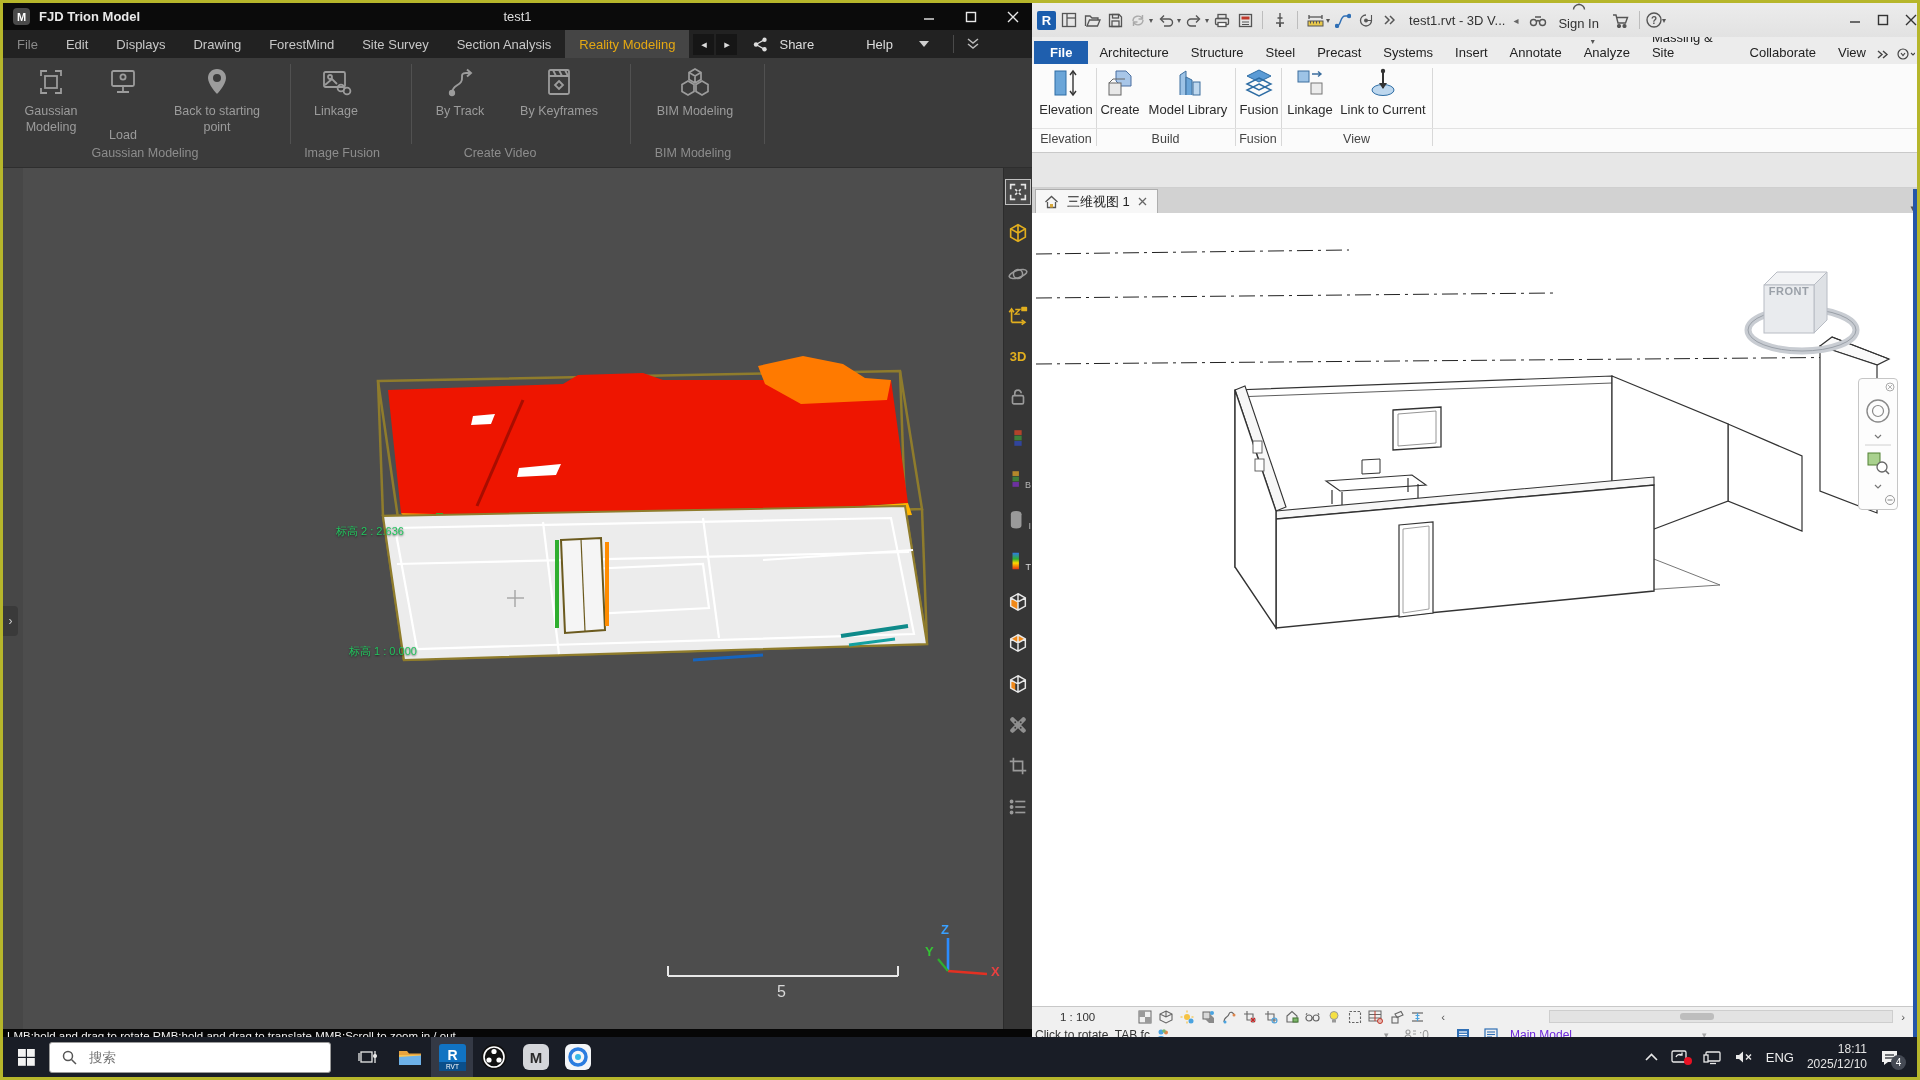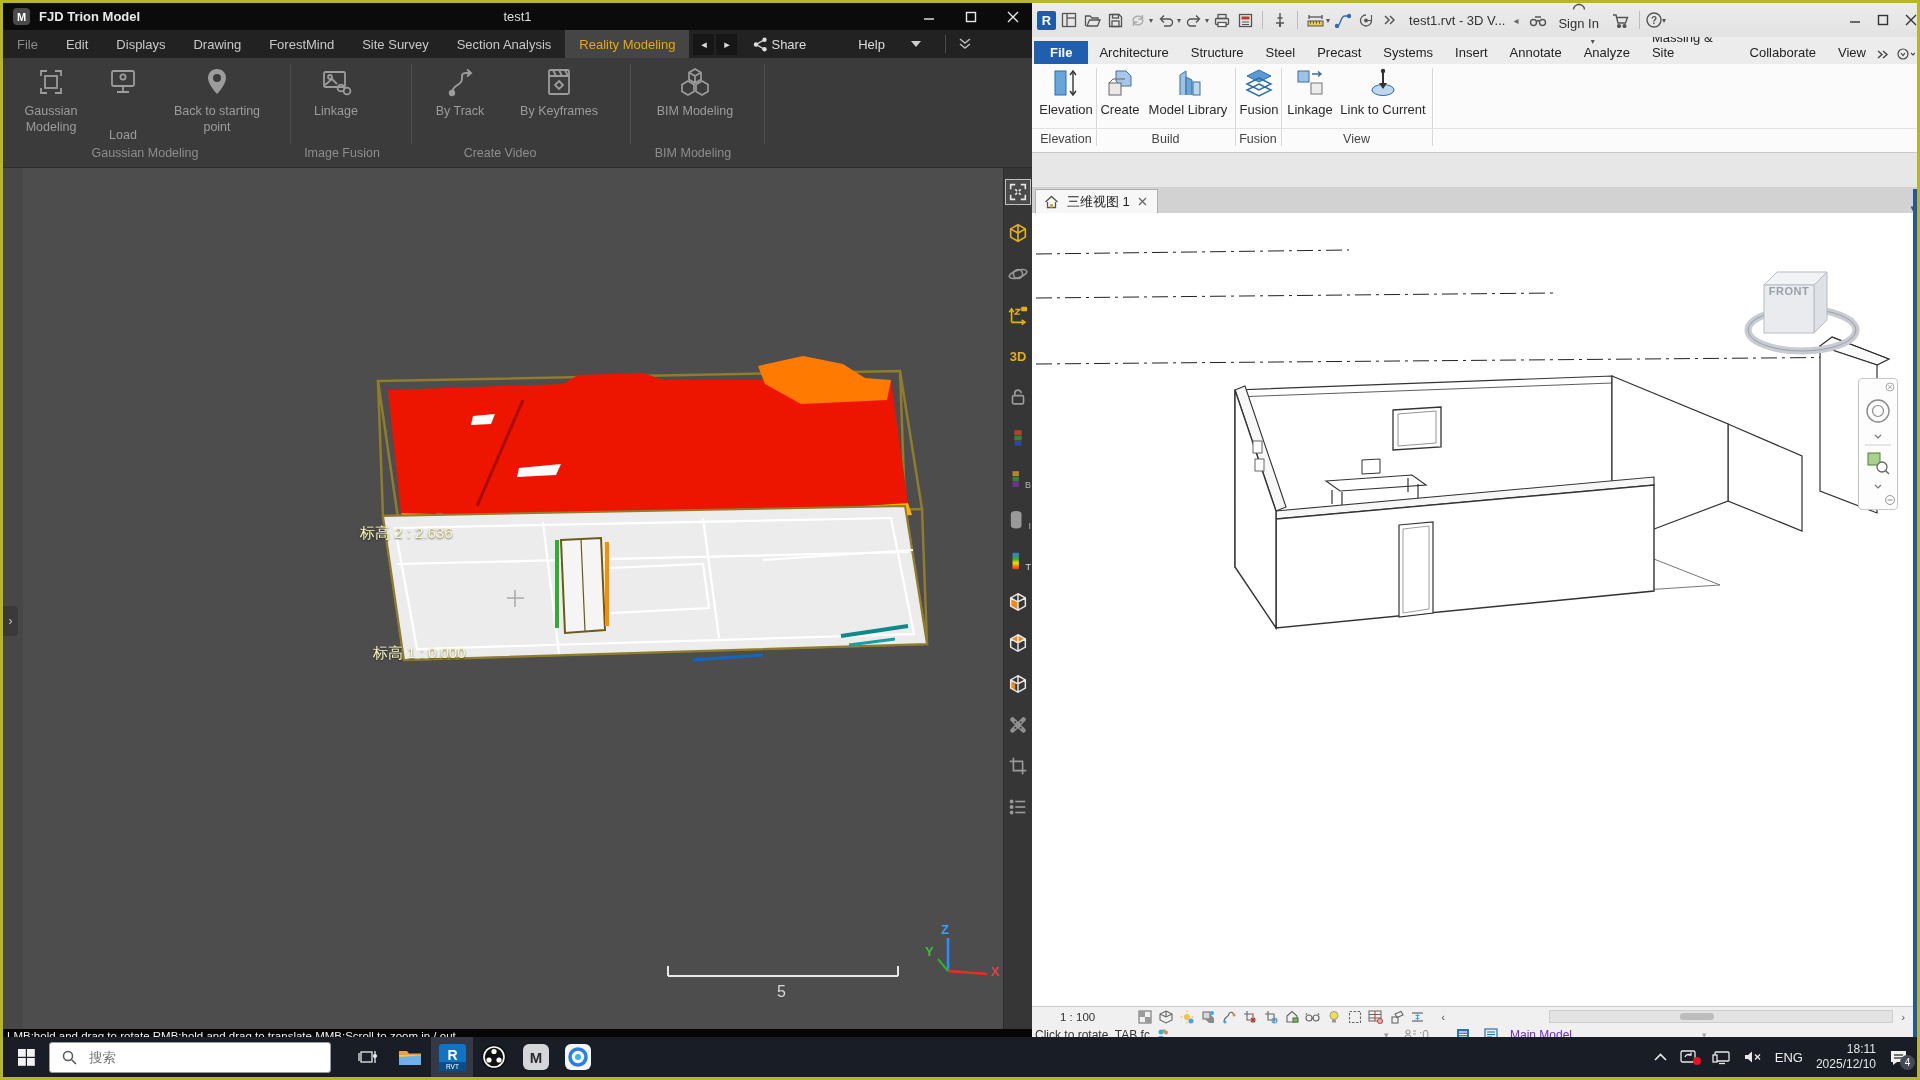--- a/index.html
+++ b/index.html
@@ -16,40 +16,40 @@
   .t-apptitle{margin-left:9px;font-size:13px;font-weight:bold;}
   .t-doc{position:absolute;left:0;right:0;text-align:center;font-size:13px;color:#ddd;}
   .t-winbtns{position:absolute;right:5px;top:0;height:27px;display:flex;align-items:center;gap:14px;}
   .t-winbtn{width:28px;height:20px;display:flex;align-items:center;justify-content:center;}
   .t-menu{position:relative;height:28px;background:#222;display:flex;align-items:center;font-size:13px;color:#c8c8c8;}
   .t-menu-item{padding:0 14px;height:28px;display:flex;align-items:center;cursor:default;}
   .t-menu-item.dim{color:#8a8a8a;}
   .t-menu-item.active{background:#454545;color:#e5a812;}
   .t-nav-arrows{display:flex;gap:2px;margin-left:4px;}
   .t-nav-arrow{width:21px;height:21px;background:#161616;color:#ddd;display:flex;align-items:center;justify-content:center;font-size:11px;}
-  .t-share{display:flex;align-items:center;gap:3px;margin-left:16px;color:#ddd;}
+  .t-share{display:flex;align-items:center;gap:11px;margin-left:16px;color:#ddd;}
   .t-help{margin-left:52px;color:#ddd;display:flex;align-items:center;gap:26px;}
   .t-menu-sep{width:1px;height:18px;background:#4a4a4a;margin:0 10px 0 24px;}
   .t-ribbon{position:relative;height:110px;background:#3b3b3b;border-bottom:1px solid #2e2e2e;}
   .t-btn{position:absolute;top:6px;width:96px;display:flex;flex-direction:column;align-items:center;}
   .t-btn-icon{height:36px;display:flex;align-items:center;justify-content:center;}
   .t-btn-label{margin-top:4px;font-size:12.5px;line-height:1.25;color:#9c9c9c;text-align:center;}
   .t-rib-sep{position:absolute;top:6px;height:80px;width:1px;background:#515151;}
   .t-group-label{position:absolute;top:88px;width:160px;text-align:center;font-size:12.5px;color:#8d8d8d;}
   .t-main{position:relative;height:861px;background:#4d4d4d;overflow:hidden;}
   .t-leftstrip{position:absolute;left:0;top:0;width:20px;height:100%;background:#474747;}
   .t-expand{position:absolute;left:0;top:438px;width:15px;height:30px;background:#3a3a3a;color:#ccc;
             display:flex;align-items:center;justify-content:center;font-size:12px;border-radius:0 4px 4px 0;}
   .t-sidebar{position:absolute;right:0;top:0;width:29px;height:100%;background:#363636;border-left:1px solid #2c2c2c;
              display:flex;flex-direction:column;align-items:center;padding-top:12px;gap:17px;}
   .t-side-icon{width:24px;height:24px;position:relative;display:flex;align-items:center;justify-content:center;}
   .t-side-icon.selected{outline:1px solid #c0c0c0;background:#4a4a4a;}
   .t-side-letter{position:absolute;right:-1px;bottom:1px;font-size:9px;color:#b5b5b5;}
   .t-3d{font-size:13px;font-weight:bold;color:#e2af1e;}
-  .pc-label{position:absolute;color:#fef9c3;font-size:15px;text-shadow:0 1px 2px rgba(0,0,0,.6);white-space:nowrap;margin-left:24px;}
+  .pc-label{position:absolute;color:#22c55e;font-size:11px;text-shadow:0 1px 2px rgba(0,0,0,.6);white-space:nowrap;}
   .t-scale-num{position:absolute;color:#d8d8d8;font-size:16px;}
   .axis-label{position:absolute;font-size:13px;font-weight:bold;}
   .t-status{height:14px;background:#060606;color:#f0f0f0;font-size:11.5px;display:flex;align-items:center;padding-left:4px;}
 
   
   .revit{position:absolute;left:1029px;top:0;width:891px;height:1037px;background:#ececec;}
   .r-title{position:relative;height:34px;background:linear-gradient(#ececec,#e2e2e2);display:flex;align-items:center;padding-left:4px;}
   .r-qat{display:flex;align-items:center;gap:3px;}
   .qicon{width:20px;height:20px;display:flex;align-items:center;justify-content:center;}
   .qcaret{font-size:8px;color:#555;margin-left:-2px;}
@@ -82,21 +82,21 @@
   .vcube-front{position:absolute;left:20px;top:27px;width:50px;text-align:center;font-size:11px;font-weight:bold;color:#9aa0a8;letter-spacing:.5px;}
 
   
   .taskbar{position:absolute;left:0;right:0;bottom:0;height:40px;background:#191d26;display:flex;align-items:center;}
   .tb-start{width:46px;height:40px;display:flex;align-items:center;justify-content:center;}
   .tb-search{width:282px;height:31px;background:#fff;border:1px solid #9a9a9a;border-radius:3px;display:flex;align-items:center;padding-left:12px;gap:10px;}
   .tb-search input{border:none;outline:none;font-size:13.5px;color:#333;width:200px;background:transparent;}
   .tb-apps{display:flex;align-items:center;margin-left:16px;}
   .tb-slot{width:42px;height:40px;display:flex;align-items:center;justify-content:center;}
   .tb-slot.active{background:#343945;}
-  .tb-tray{margin-left:auto;display:flex;align-items:center;gap:13px;padding-right:9px;color:#eee;}
+  .tb-tray{margin-left:auto;display:flex;align-items:center;gap:13px;padding-right:18px;color:#eee;}
   .tb-clock{text-align:right;font-size:12px;line-height:1.25;color:#e5e5e5;}
   .tb-note{position:relative;}
   .tb-badge{position:absolute;right:-7px;bottom:-4px;width:15px;height:15px;border-radius:50%;background:#454a54;color:#fff;
             font-size:10px;display:flex;align-items:center;justify-content:center;}
 </style>
 </head>
 <body>
 
 <div class="screen">
 

